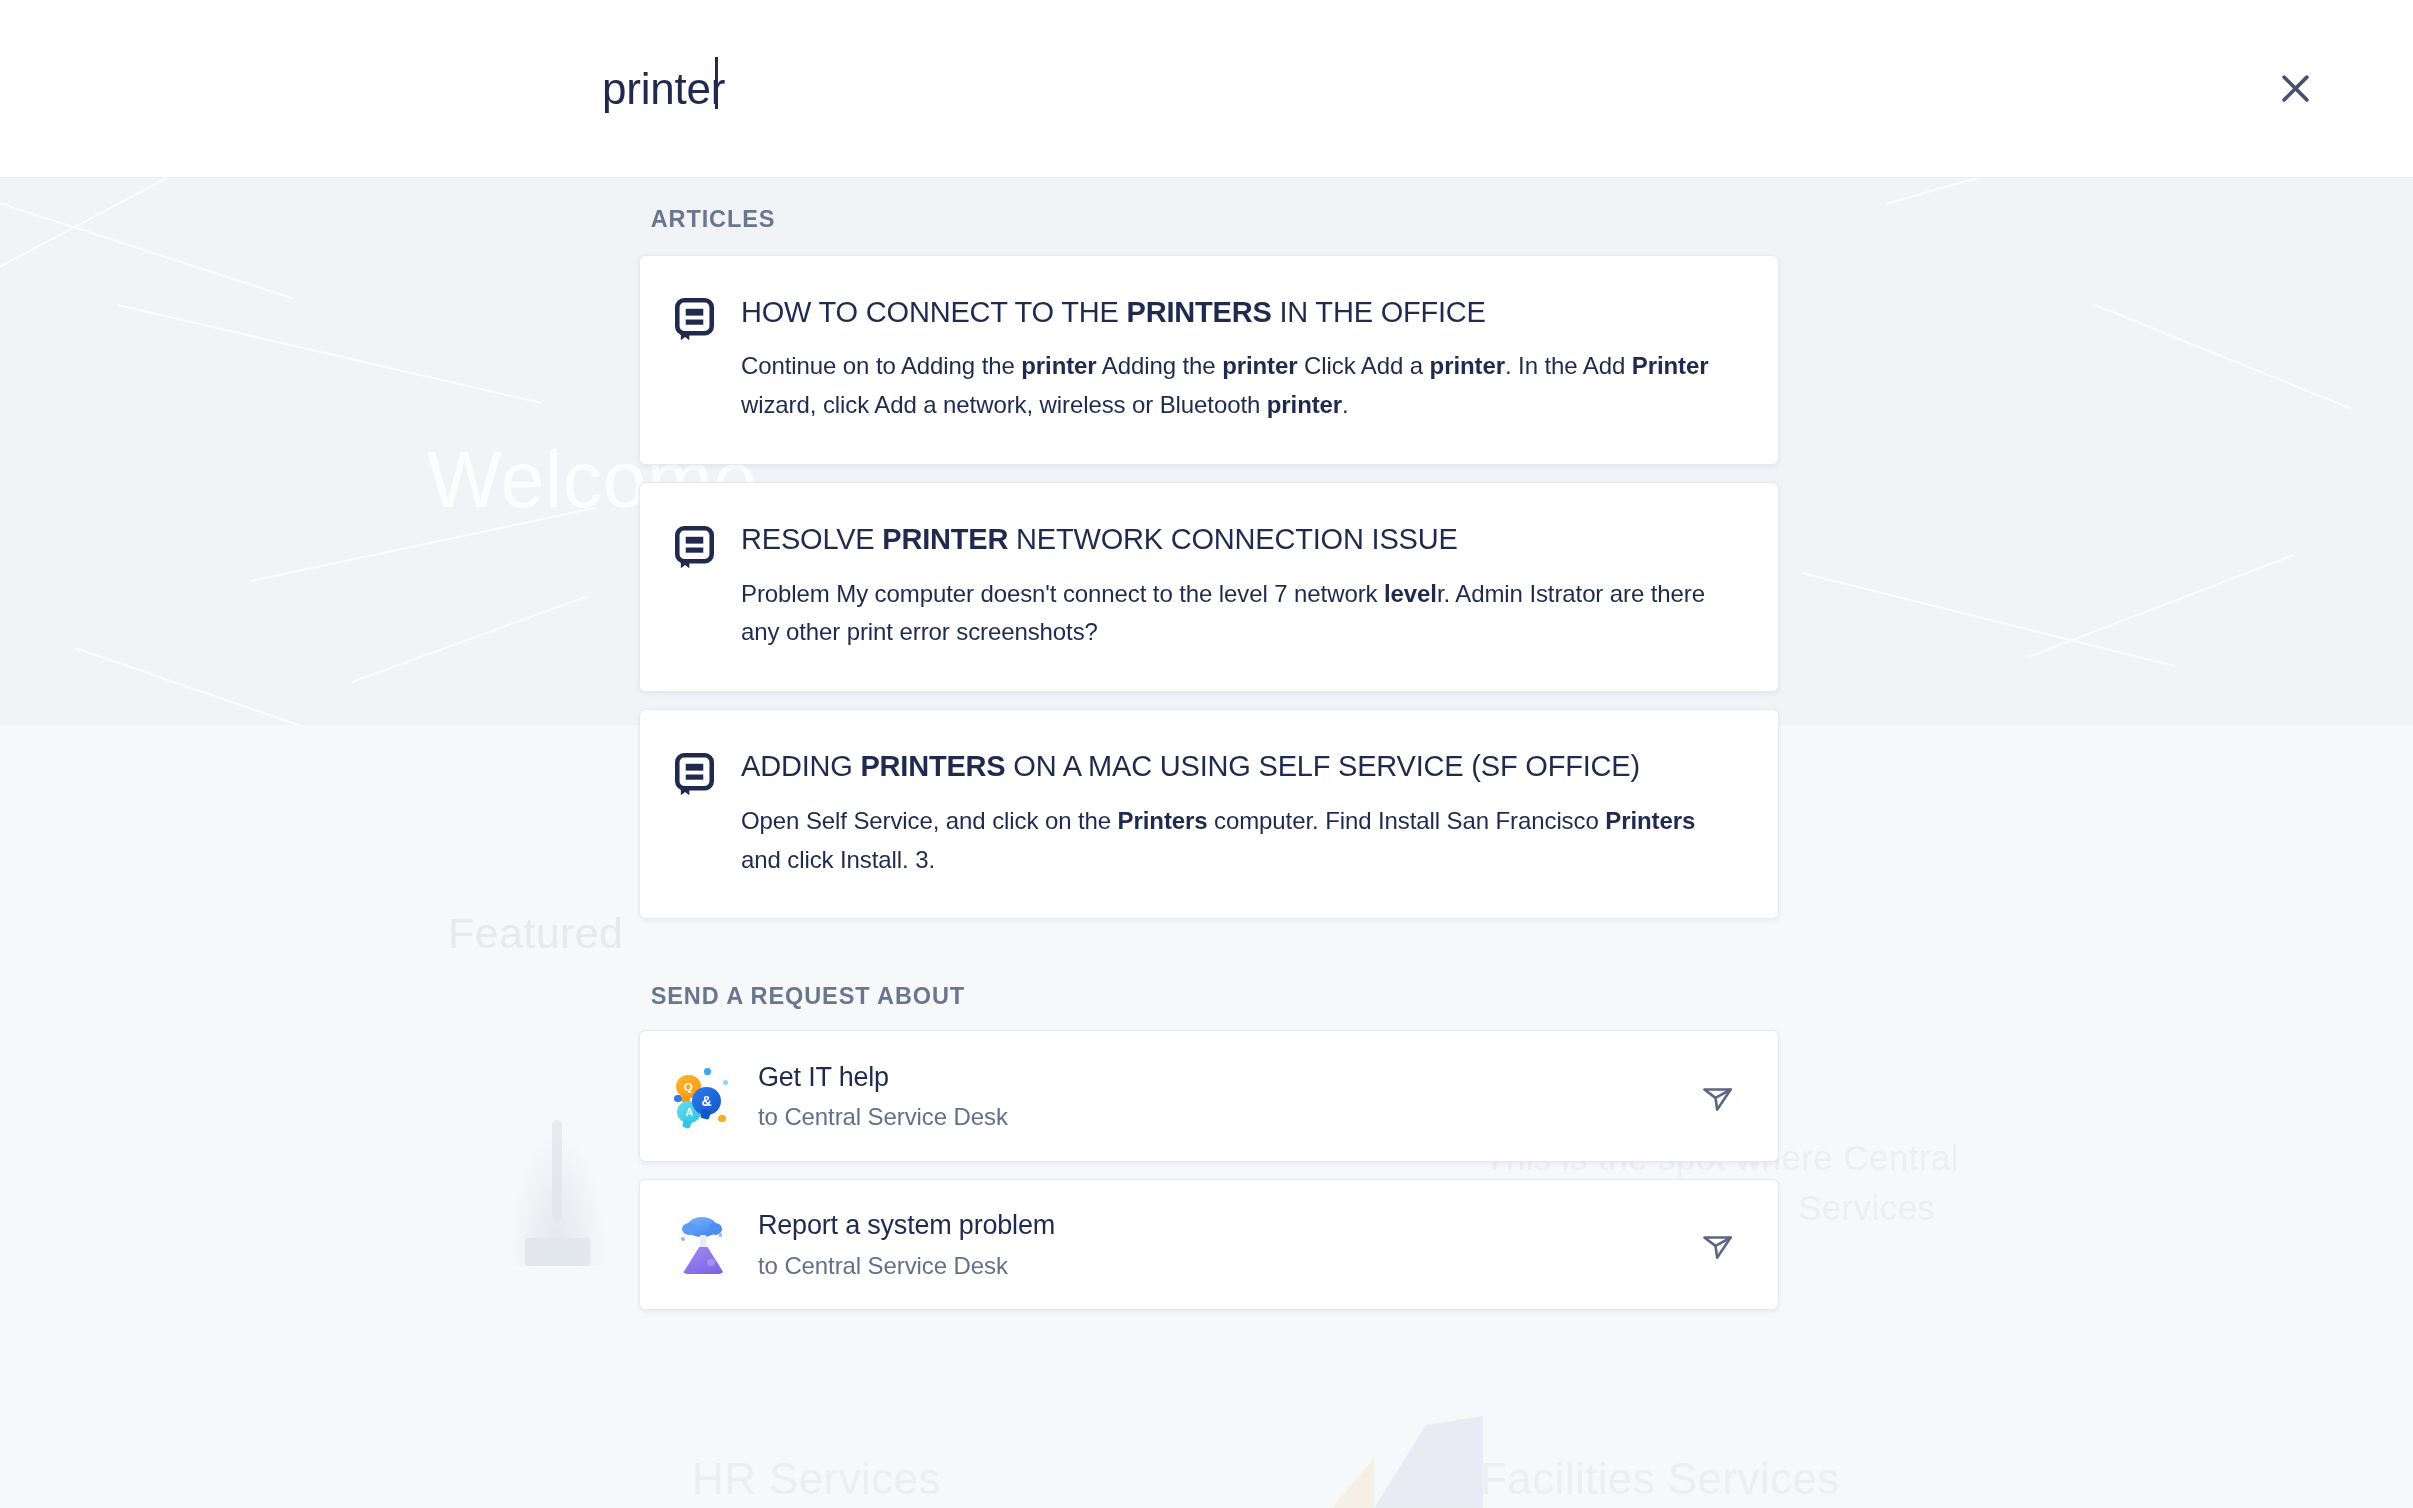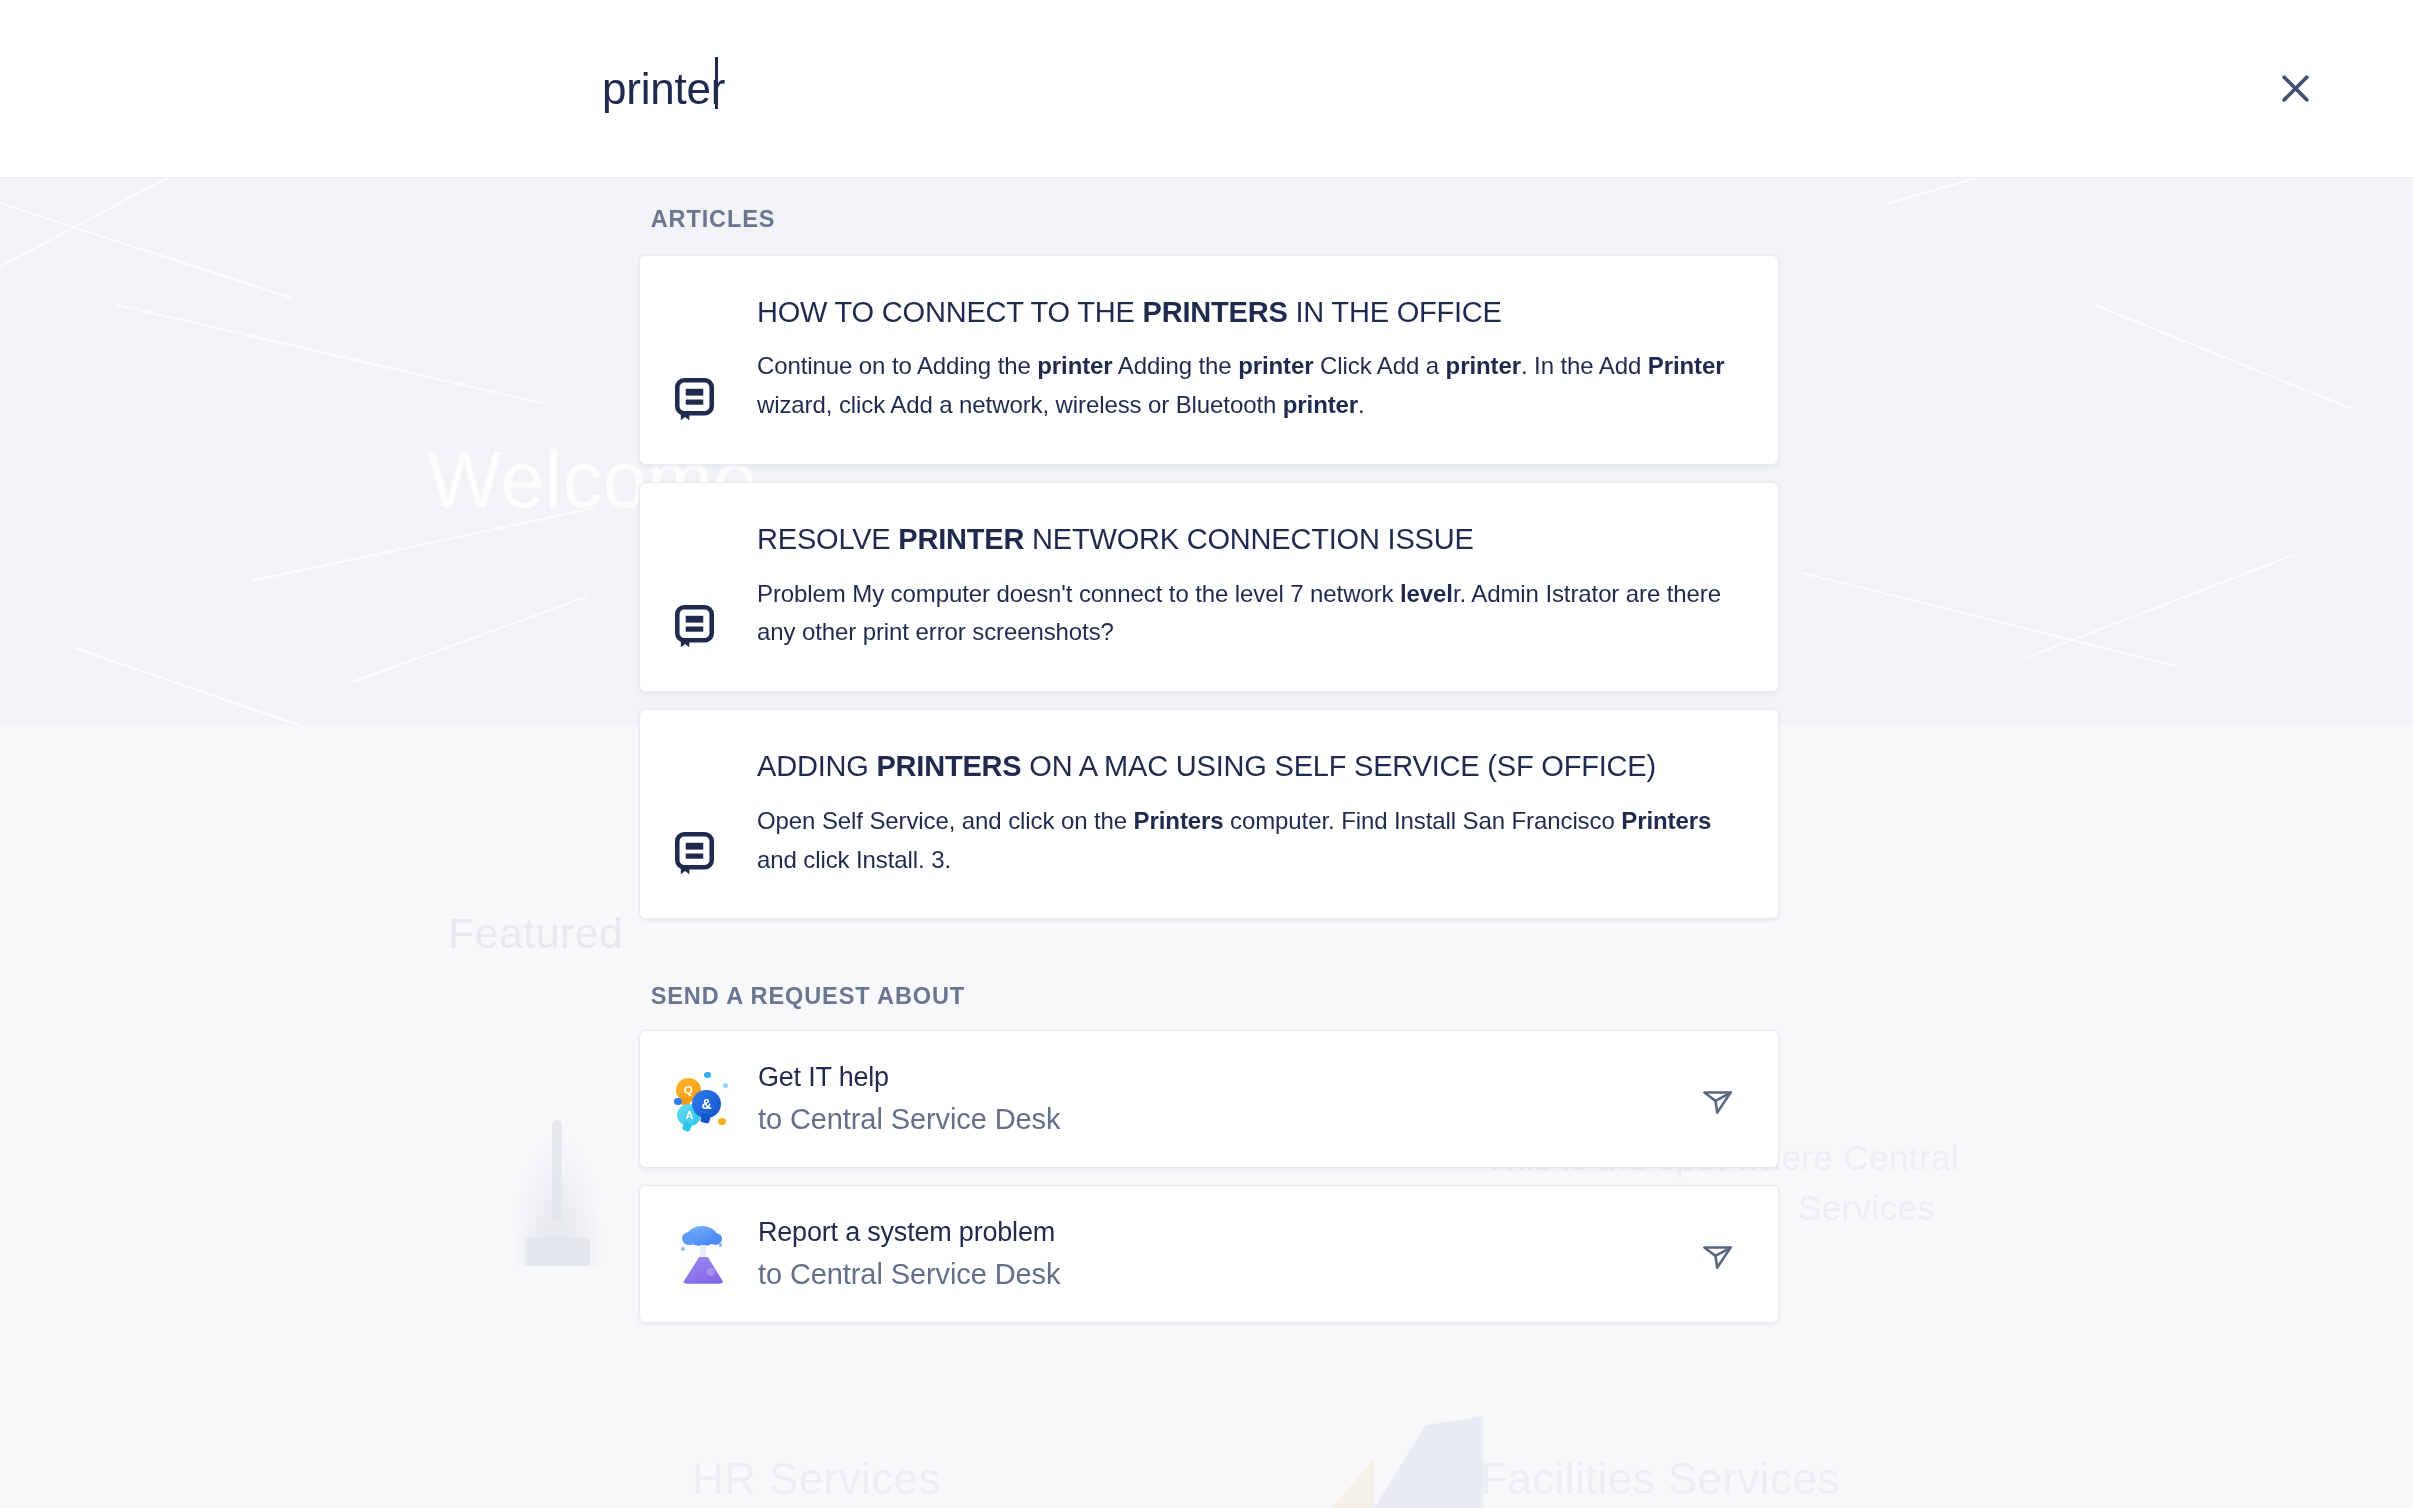--- a/index.html
+++ b/index.html
@@ -102,21 +102,21 @@
 
   .card {
     background: #ffffff;
     border: 0.8px solid #e7e9ef;
     border-radius: 6.7px;
     box-shadow: 0 1.7px 4.2px rgba(40,52,90,.07);
     margin-bottom: 17px;
     cursor: pointer;
   }
 
-  .article-card { display: flex; padding: 39px 39px 39px 35px; gap: 43px; align-items: flex-end; }
+  .article-card { display: flex; padding: 39px 39px 39px 35px; gap: 27px; }
   .article-icon { flex: 0 0 auto; padding-top: 3.4px; }
   .article-body { flex: 1 1 auto; min-width: 0; }
   .article-title {
     font-size: 29px; color: #1f2a4e; font-weight: 400;
     text-transform: uppercase; line-height: 1.22;
     letter-spacing: -0.2px; margin-bottom: 17px;
   }
   .article-title b { font-weight: 700; }
   .article-snippet {
     font-size: 24px; color: #1f2a4e; font-weight: 400;
@@ -125,21 +125,21 @@
   .article-snippet b { font-weight: 700; }
 
   .request-card { display: flex; align-items: center; padding: 28.5px 37px 28.5px 34px; gap: 25px; }
   .request-icon { flex: 0 0 auto; width: 59px; height: 59px; position: relative; }
   .request-body { flex: 1 1 auto; min-width: 0; }
   .request-title {
     font-size: 27px; color: #1f2a4e; font-weight: 400;
     line-height: 1.28; letter-spacing: -0.2px;
   }
   .request-sub {
-    font-size: 29px; color: #646f8a; font-weight: 400;
+    font-size: 24px; color: #646f8a; font-weight: 400;
     line-height: 1.3; margin-top: 6.7px; letter-spacing: -0.1px;
   }
   .send-icon { flex: 0 0 auto; width: 47px; height: 47px; display:flex; align-items:center; justify-content:center; }
 
   
   .qa { position:absolute; inset:0; }
   .qa span {
     position: absolute; border-radius: 50%;
     display: flex; align-items: center; justify-content: center;
     color:#fff; font-weight:700; font-family:"Liberation Sans",sans-serif;

